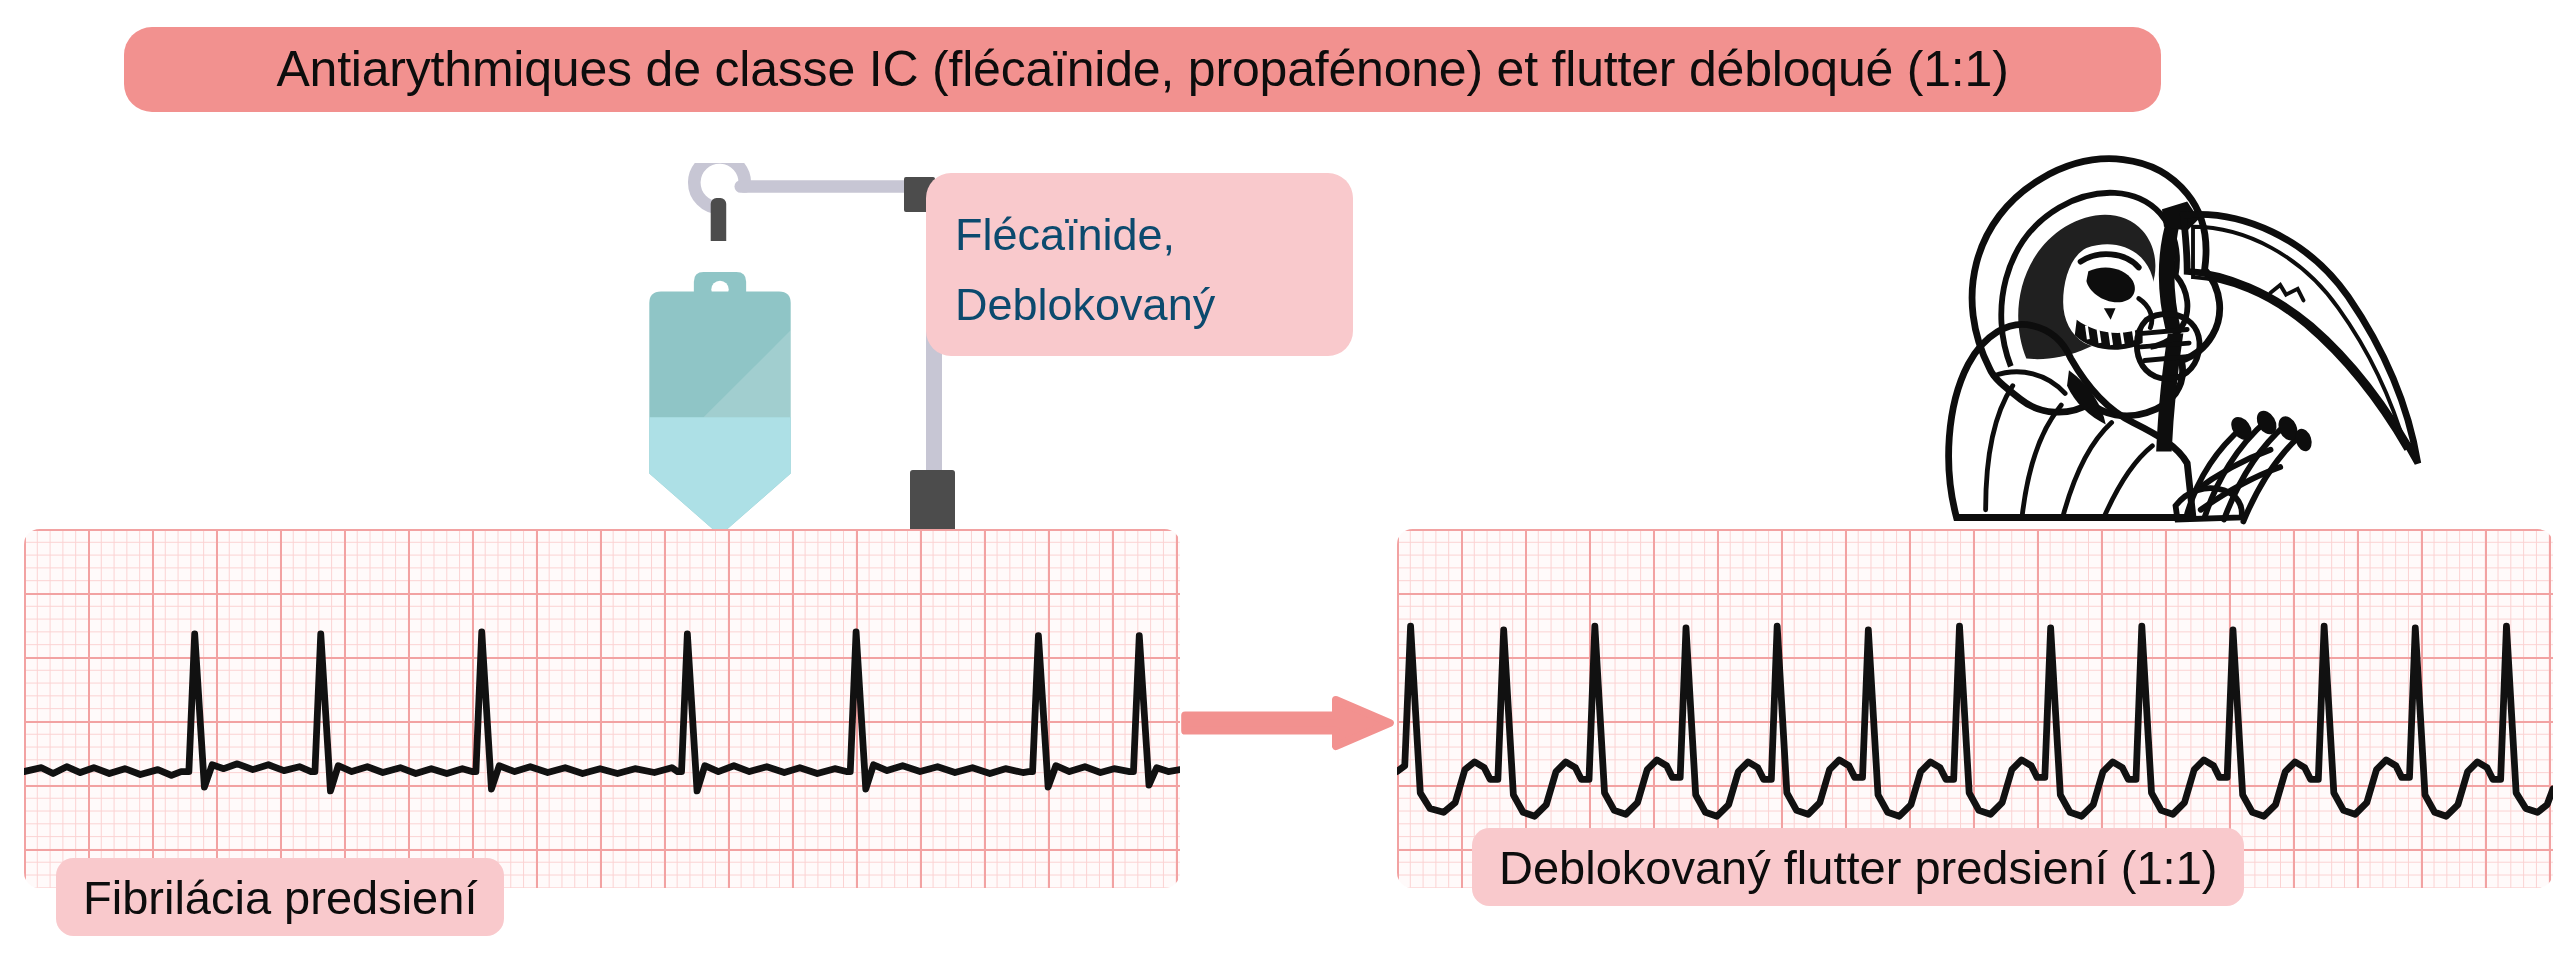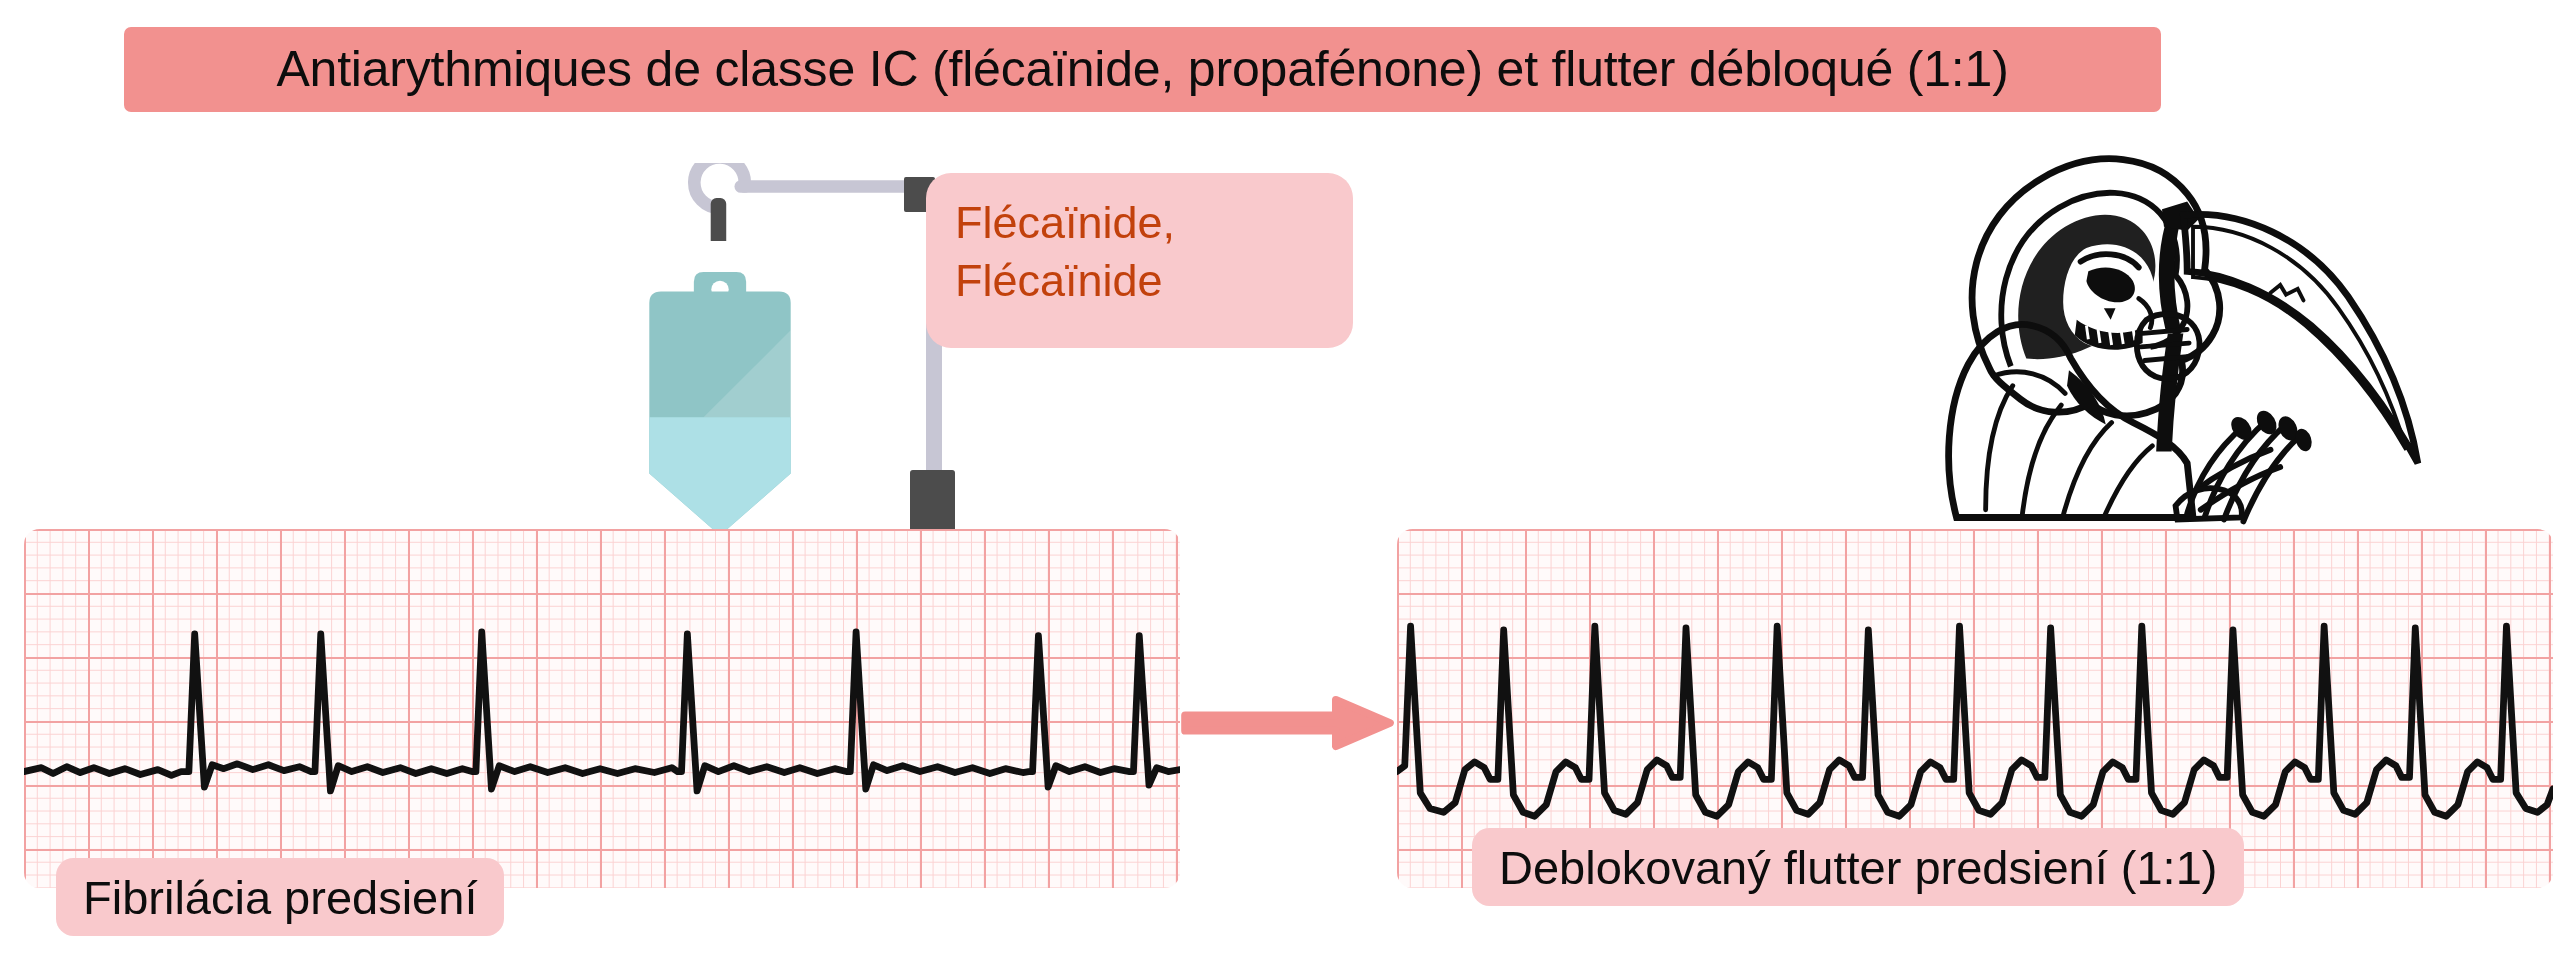--- a/index.html
+++ b/index.html
@@ -17,21 +17,21 @@
   }
 
   
   .title-banner {
     position: absolute;
     left: 124px;
     top: 27px;
     width: 2037px;
     height: 85px;
     background: #F2918F;
-    border-radius: 7px;
+    border-radius: 28px;
     display: flex;
     align-items: center;
     justify-content: center;
     box-sizing: border-box;
     padding: 0 25px;
   }
   .title-text {
     font-size: 50px;
     line-height: 1.05;
     color: #0d0d0d;
@@ -152,22 +152,23 @@
     width: 427px;
     min-height: 175px;
     background: #F9C9CC;
     border-radius: 25px;
     box-sizing: border-box;
     padding: 21.3px 25px 23px 29px;
   }
   .drug-line {
     font-size: 45px;
     line-height: 1.28;
-    color: #c2410c;
+    color: #0c4a6e;
     white-space: nowrap;
+    margin-top: 12px;
   }
 
   
   .reaper {
     position: absolute;
     left: 1896px;
     top: 126px;
     width: 563px;
     height: 407px;
   }
@@ -213,21 +214,21 @@
 
     <path d="M 40 160 C 32 172 27 180 27 187 a 13 13 0 0 0 26 0 c 0 -7 -5 -15 -13 -27 Z" fill="#ADE0E6"></path>
   </svg>
 </div>
 
 <div class="pump-stem"></div>
 <div class="pump-body"></div>
 
 <div class="drug-callout">
   <div class="drug-line">Flécaïnide,</div>
-  <div class="drug-line">Flécaïnide</div>
+  <div class="drug-line">Deblokovaný</div>
 </div>
 
 <div class="reaper">
   <svg viewBox="0 0 580 420" width="563" height="407">
     <g fill="#0d0d0d">
 
       <path d="M 96 250 C 60 180 78 96 150 54 C 206 21 268 30 300 70 C 318 92 322 120 318 148
                C 336 168 338 196 326 216 C 318 230 306 238 294 242
                C 300 268 284 288 258 296 C 236 303 214 298 200 286
                C 178 300 148 298 128 282 C 110 268 100 260 96 250 Z" fill="none" stroke="#0d0d0d" stroke-width="7"></path>

